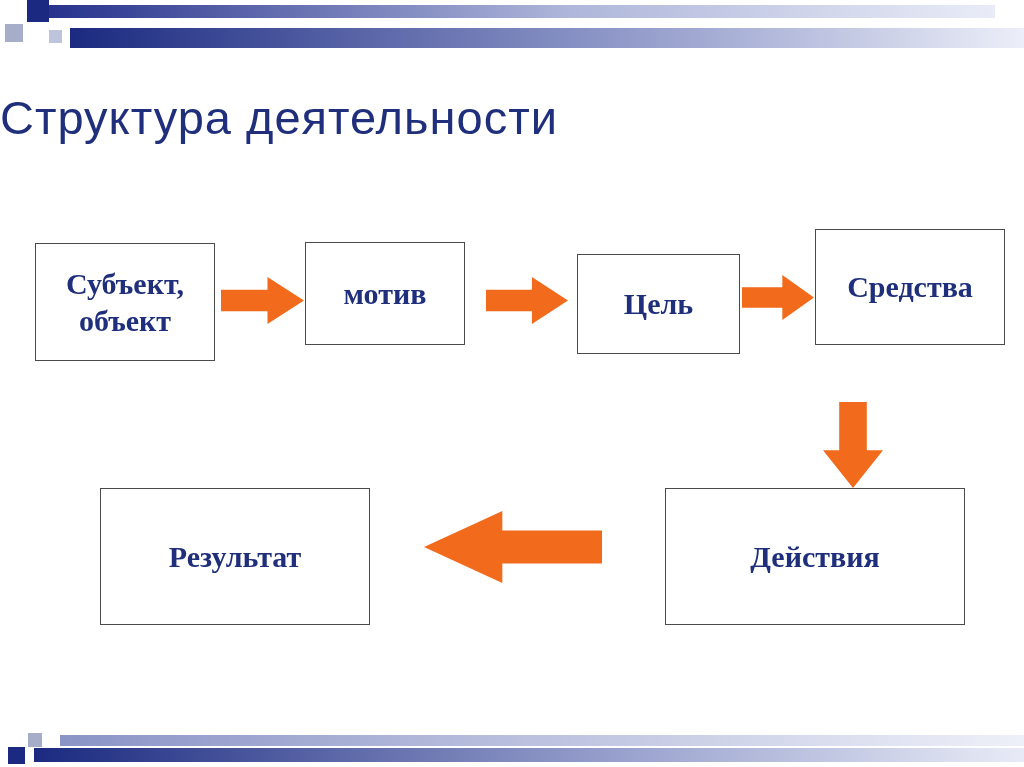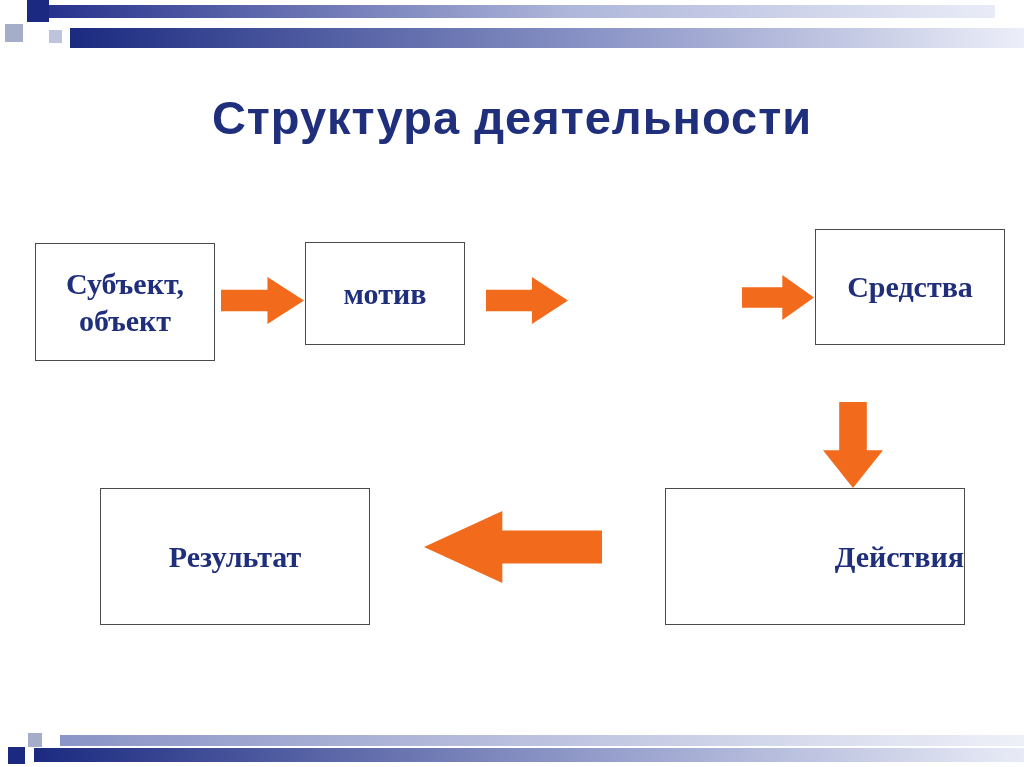--- a/index.html
+++ b/index.html
@@ -9,23 +9,22 @@
     background:#ffffff;
     overflow:hidden;
     font-family:"Liberation Serif", serif;
   }
   .sq{position:absolute;}
   .bar{position:absolute;}
   .title{
     position:absolute;
     left:0;top:90px;width:1024px;
     margin:0;
-    text-align:center;
     font-family:"Liberation Sans", sans-serif;
-    font-weight:bold;
+    font-weight:normal;
     font-size:47px;
     letter-spacing:1px;
     color:#1F2F7B;
   }
   .box{
     position:absolute;
     background:#ffffff;
     border:1px solid #4a4a4a;
     display:flex;
     align-items:center;
@@ -68,25 +67,28 @@
 
   <h1 class="title">Структура деятельности</h1>
 
   <div class="box" style="left:35px;top:243px;width:180px;height:118px;">
     <span class="box-label">Субъект,
 объект</span>
   </div>
   <div class="box" style="left:305px;top:242px;width:160px;height:103px;">
     <span class="box-label">мотив</span>
   </div>
+  <div class="box" style="left:577px;top:254px;width:163px;height:100px;">
+    <span class="box-label">Цель</span>
+  </div>
   <div class="box" style="left:815px;top:229px;width:190px;height:116px;align-items:center;">
     <span class="box-label">Средства</span>
   </div>
 
-  <div class="box" style="left:665px;top:488px;width:300px;height:137px;justify-content:flex-end;">
+  <div class="box" style="left:665px;top:488px;width:300px;height:137px;">
     <span class="box-label">Действия</span>
   </div>
   <div class="box" style="left:100px;top:488px;width:270px;height:137px;justify-content:center;">
     <span class="box-label">Результат</span>
   </div>
 
   <div class="arrow right" style="left:221px;top:277px;width:83px;height:47px;"></div>
   <div class="arrow right" style="left:486px;top:277px;width:82px;height:47px;"></div>
   <div class="arrow right" style="left:742px;top:275px;width:72px;height:45px;"></div>
   <div class="arrow down" style="left:823px;top:402px;width:60px;height:86px;"></div>

